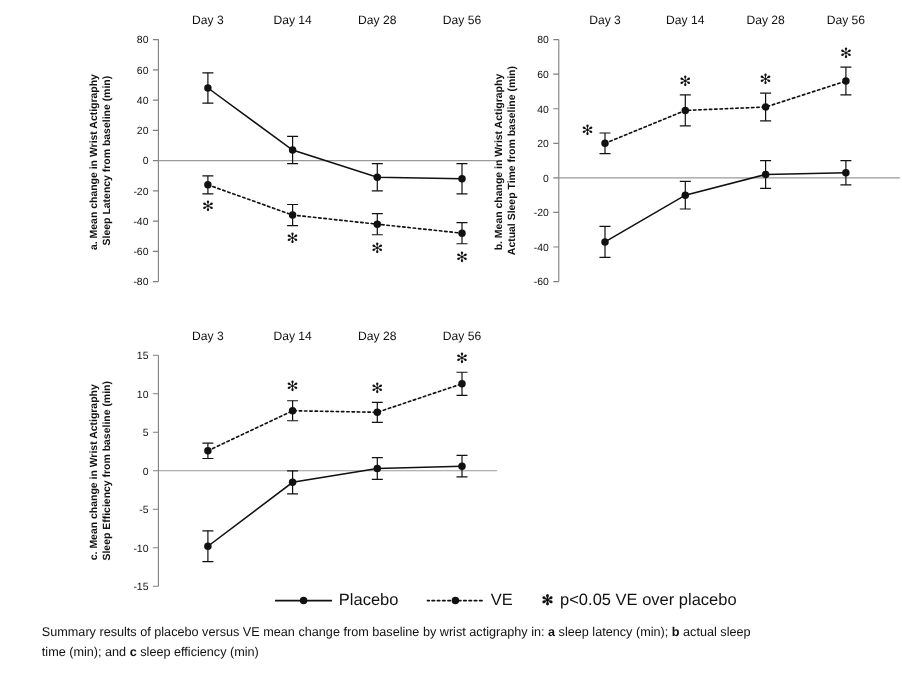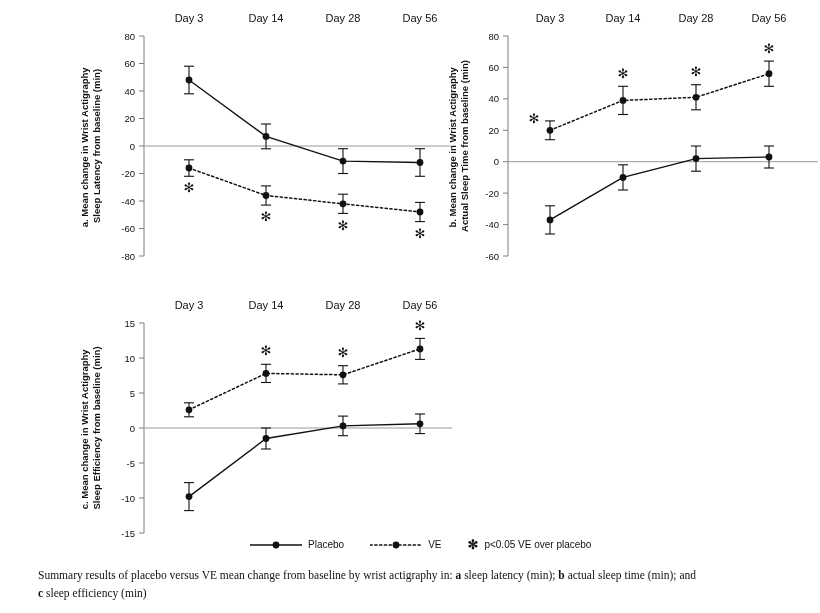--- a/index.html
+++ b/index.html
@@ -22,26 +22,26 @@
   .series-dotted{fill:none;stroke:#111;stroke-width:1.5;stroke-dasharray:2.2 2.6;stroke-linecap:round;}
   .marker{fill:#111;}
   .err{stroke:#111;stroke-width:1.1;}
   .star{font-size:13px;fill:#111;font-family:"Liberation Sans",sans-serif;}
   .legend-row{
     position:absolute;left:250px;top:537px;
     display:flex;align-items:center;gap:26px;
     font-size:11.5px;
   }
   .leg-item{display:flex;align-items:center;gap:6px;}
-  .leg-label{font-size:10px;}
+  .leg-label{font-size:15px;}
   .leg-star{font-weight:bold;font-size:13px;}
   .caption{
     position:absolute;left:38px;top:567px;width:660px;
     font-size:11.5px;line-height:1.55;color:#111;
-    font-family:Liberation Serif, serif;
+    font-family:Liberation Sans, sans-serif;
   }
   .caption b{font-weight:bold;}
 </style>
 </head>
 <body>
 
 <div class="panel" style="left:34px;top:6px;width:420px;height:280px;">
   <svg width="420" height="280" viewBox="0 0 420 280">
     <g>
       <text class="col-label" x="155" y="16" text-anchor="middle">Day 3</text>

